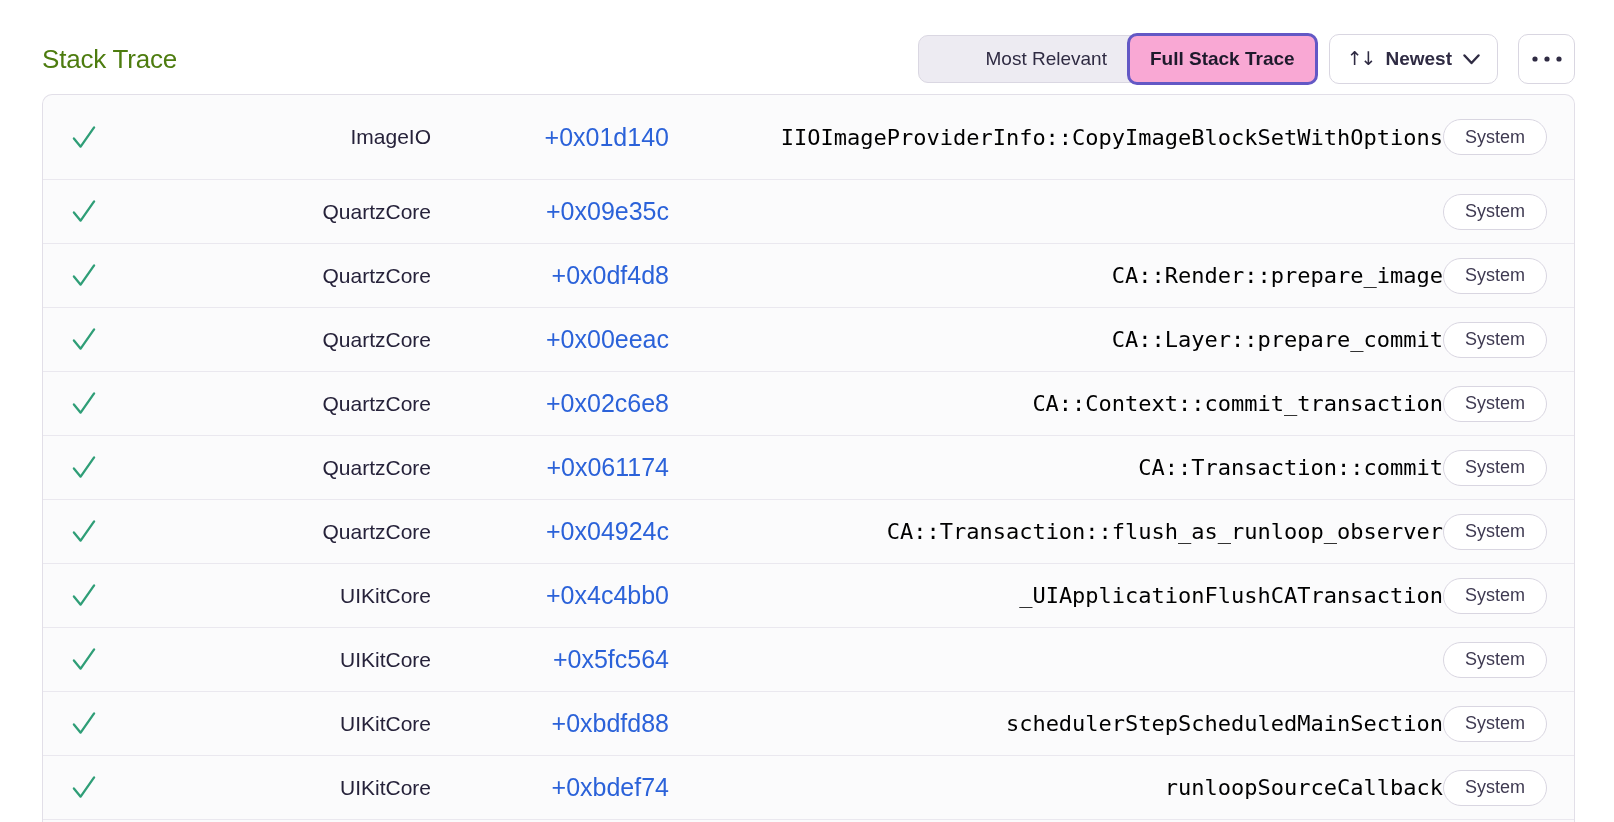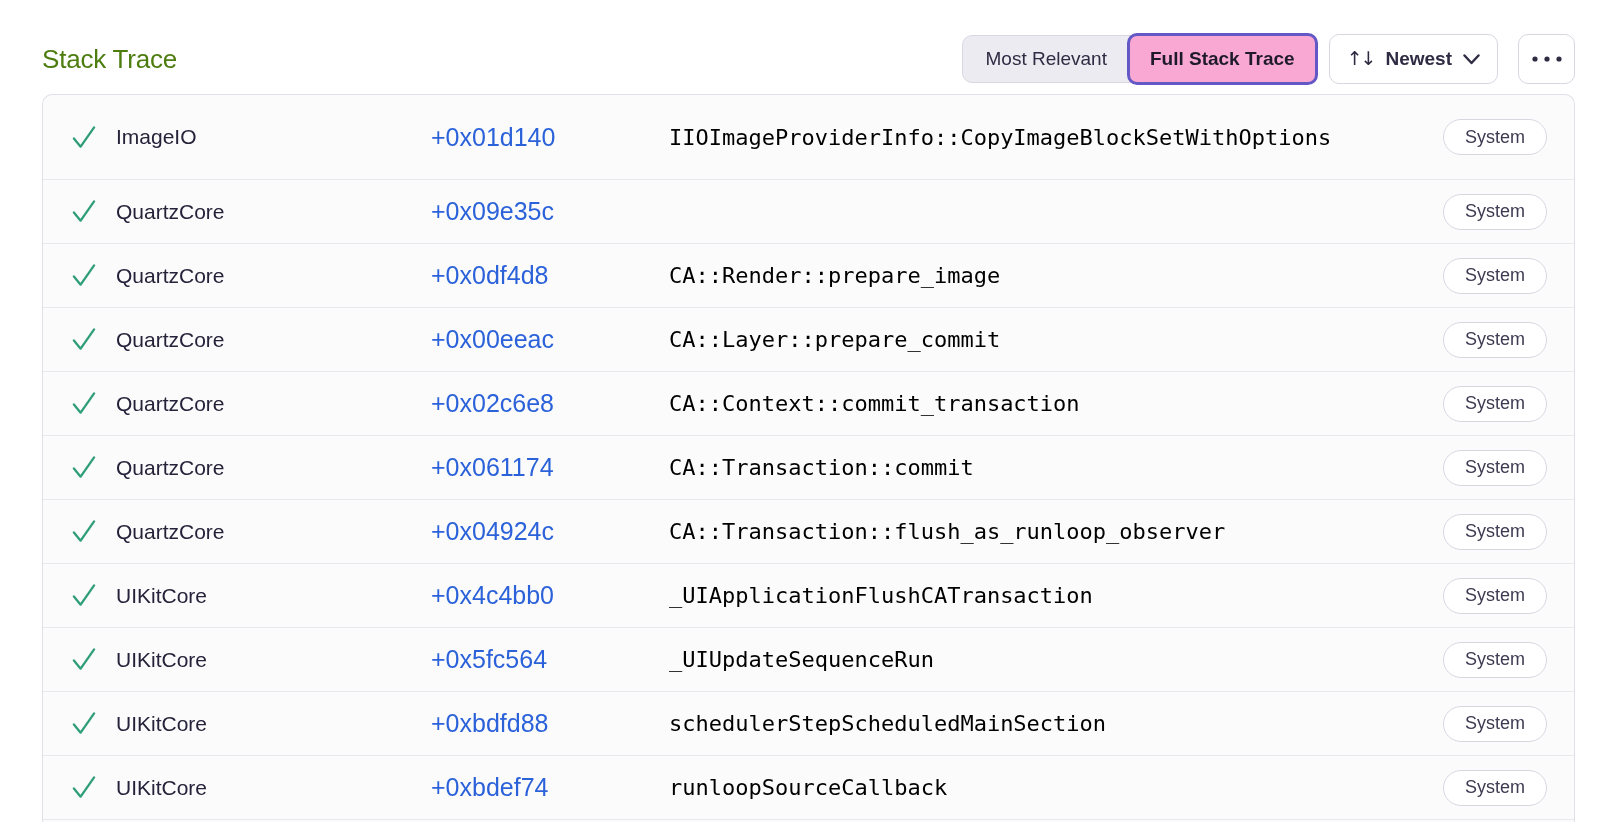--- a/index.html
+++ b/index.html
@@ -13,21 +13,21 @@
   .header {
     display: flex; justify-content: space-between; align-items: center;
     padding: 24px 39px 0 42px; height: 94px;
   }
   .page-title {
     font-size: 26px; font-weight: 400; color: #4d7c0f; letter-spacing: -0.2px;
   }
   .controls { display: flex; align-items: center; gap: 12px; }
   .seg-control {
     display: flex; align-items: center;
-    background: #edebf2; border: 1px solid #dad7e2; border-radius: 10px; height: 48px;
+    background: #edebf2; border: 1px solid #dad7e2; border-radius: 10px; height: 48px; padding-left: 44px;
   }
   .seg-btn {
     height: 48px; padding: 0 22px; font-size: 19px; color: #2f2b43;
     display: flex; align-items: center; background: transparent; border: none;
     border-radius: 10px; font-family: inherit; cursor: pointer; white-space: nowrap;
   }
   .seg-btn.selected {
     background: #f9a8d4; border: 3px solid #6358c5; font-weight: 700;
     height: 52px; margin: -2px; padding: 0 20px; color: #1e1a2c;
   }
@@ -42,21 +42,21 @@
   }
   .more-btn { width: 57px; justify-content: center; padding: 0; margin-left: 8px; }
   .card {
     margin: 0 39px 0 42px; height: 728px;
     border: 1px solid #e2dfe8; border-bottom: none; border-radius: 10px 10px 0 0;
     background: #fbfbfc; overflow: hidden;
     display: flex; flex-direction: column;
   }
   .frame-row {
     display: flex; align-items: center; min-height: 64px; flex: 0 0 auto;
-    border-top: 1px solid #eae8ef; padding: 6px 27px 6px 28px;
+    border-top: 1px solid #eae8ef; padding: 6px 27px 6px 28px; text-align: right;
   }
   .frame-row:first-child { border-top: none; min-height: 84px; }
   .check-cell { width: 26px; flex: 0 0 auto; display: flex; align-items: center; }
   .module-cell { width: 315px; flex: 0 0 auto; margin-left: 19px; font-size: 21px; color: #26223a; }
   .addr-cell   { width: 238px; flex: 0 0 auto; font-size: 25px; color: #2b62d9; cursor: pointer; }
   .func-cell   { flex: 1 1 auto; min-width: 0; }
   .func-inner  {
     max-width: 578px; word-break: break-all;
     font-family: "DejaVu Sans Mono", monospace; font-size: 22px; line-height: 31px; color: #000000;
   }
@@ -184,21 +184,20 @@
     <span class="badge">System</span>
   </div>
     <div class="frame-row">
     <span class="check-cell">
       <svg width="27" height="27" viewBox="0 0 27 27">
         <polyline points="3,14.5 10,23 24,3" fill="none" stroke="#2f9e77" stroke-width="2.4" stroke-linecap="round" stroke-linejoin="round"></polyline>
       </svg>
     </span>
     <span class="module-cell">UIKitCore</span>
     <span class="addr-cell">+0x5fc564</span>
-    <span class="func-cell"><span class="func-inner">_UIUpdateSequenceRun</span></span>
     <span class="badge">System</span>
   </div>
     <div class="frame-row">
     <span class="check-cell">
       <svg width="27" height="27" viewBox="0 0 27 27">
         <polyline points="3,14.5 10,23 24,3" fill="none" stroke="#2f9e77" stroke-width="2.4" stroke-linecap="round" stroke-linejoin="round"></polyline>
       </svg>
     </span>
     <span class="module-cell">UIKitCore</span>
     <span class="addr-cell">+0xbdfd88</span>

